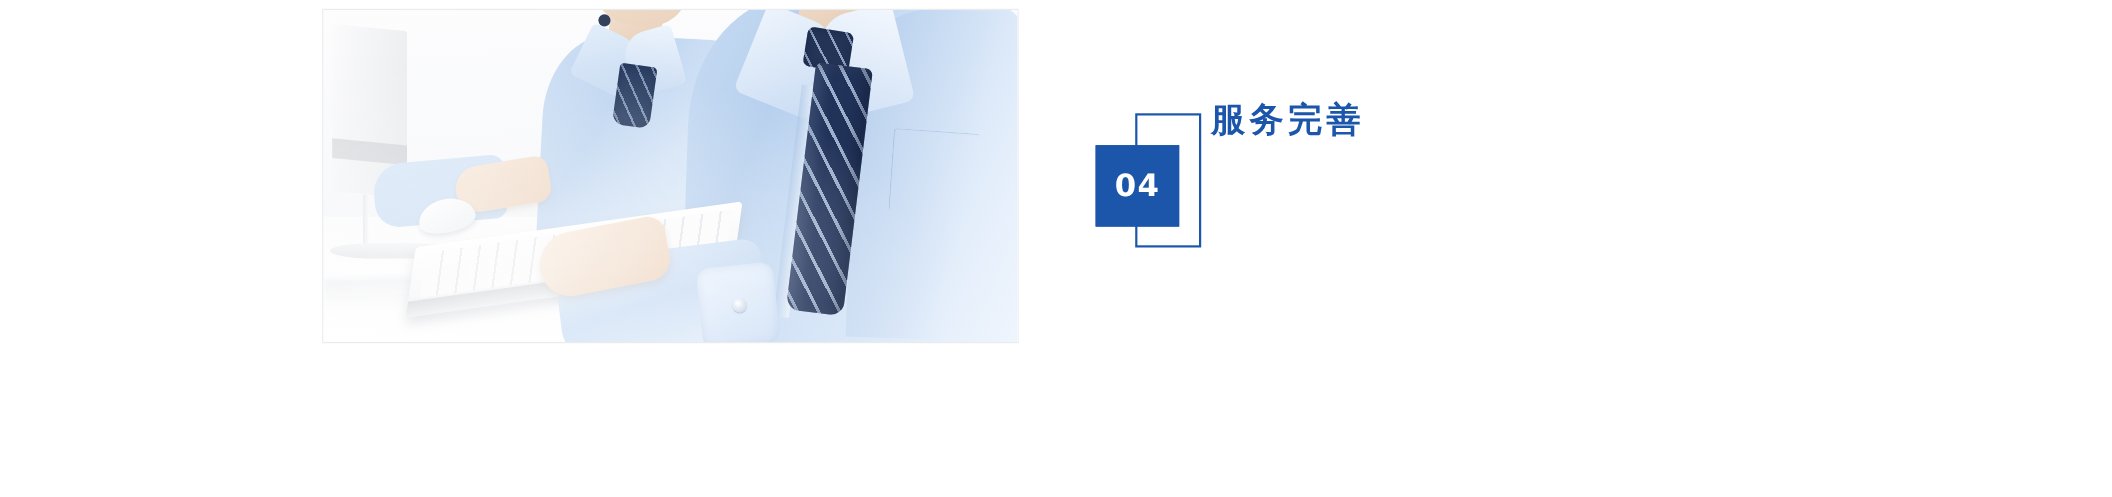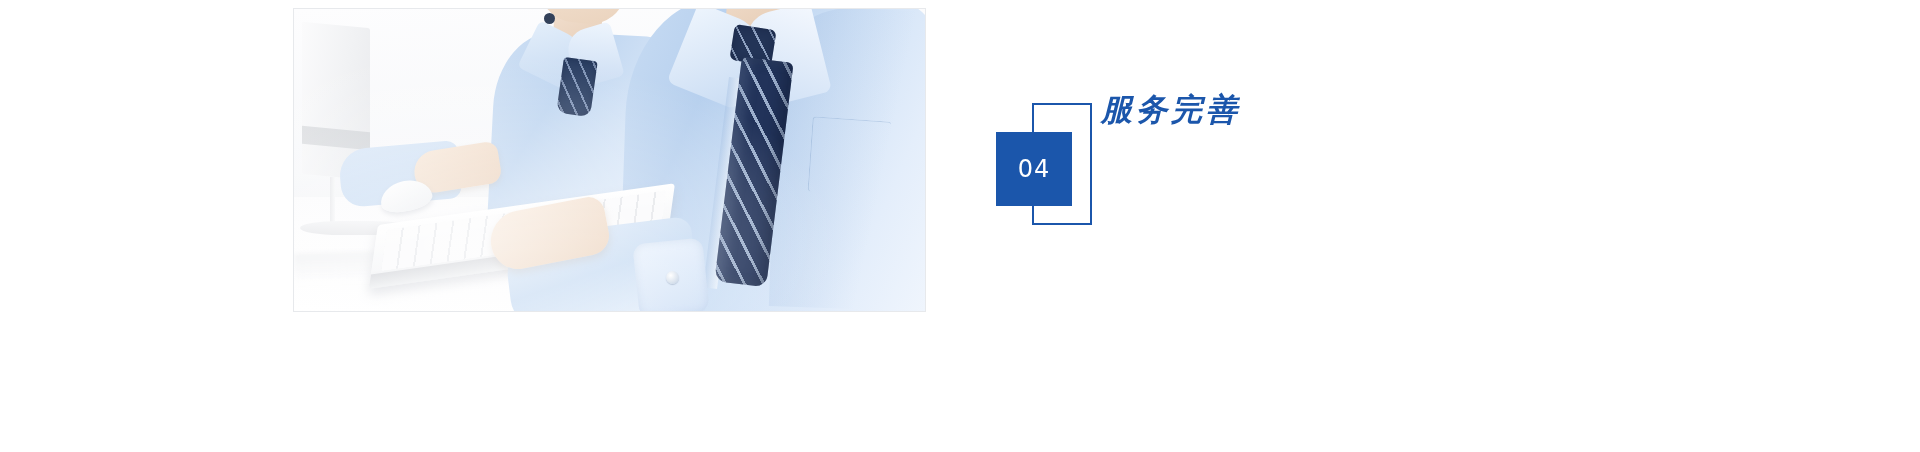--- a/index.html
+++ b/index.html
@@ -447,22 +447,22 @@
     top: 40px;
     width: 76px;
     height: 74px;
     background: #1b56ab;
     display: flex;
     align-items: center;
     justify-content: center;
   }
   .badge-num {
     color: #ffffff;
-    font-size: 24px;
-    font-weight: 400;
+    font-size: 28px;
+    font-weight: 700;
     letter-spacing: 1px;
     line-height: 1;
   }
   .badge-outline {
     position: absolute;
     left: 36px;
     top: 11px;
     width: 60px;
     height: 122px;
     border: 2px solid #1b56ab;
@@ -485,21 +485,20 @@
     width: 520px;
   }
   .title {
     color: #1b56ab;
     font-size: 31px;
     font-weight: 700;
     letter-spacing: 4px;
     line-height: 1.12;
     margin: 0 0 12px 0;
     white-space: nowrap;
-    font-style: italic;
   }
   .desc {
     color: #2c2c2c;
     font-size: 18.5px;
     line-height: 30px;
     letter-spacing: .6px;
     margin: 0;
     max-width: 400px;
   }
   .desc-line { display: block; white-space: nowrap; }

